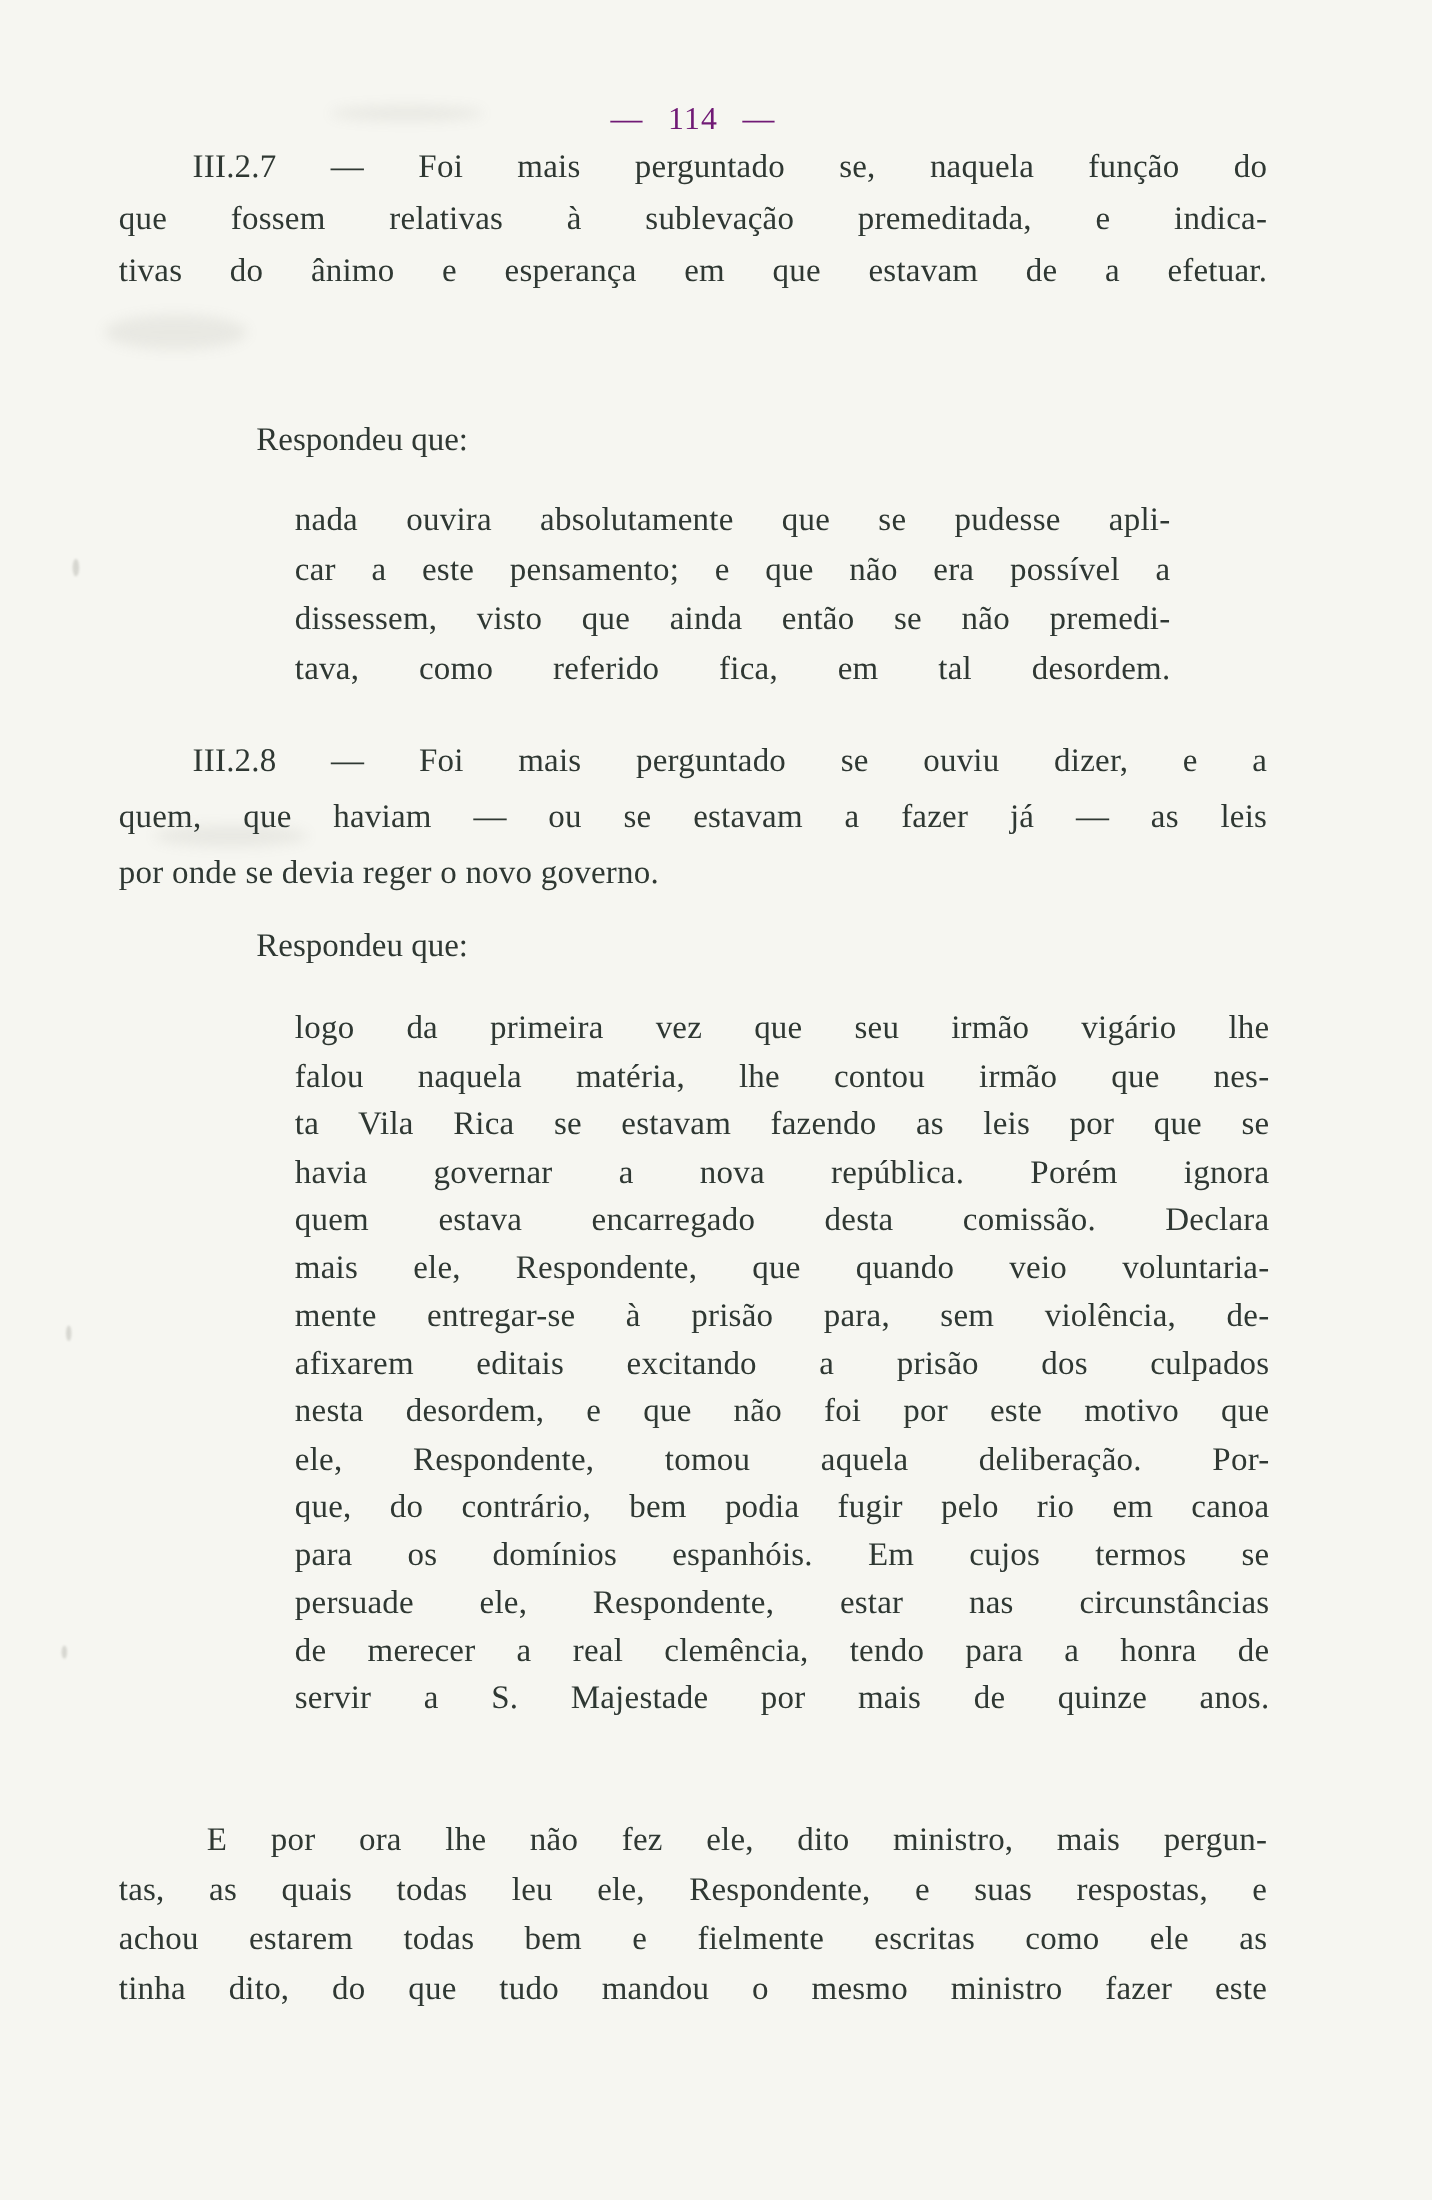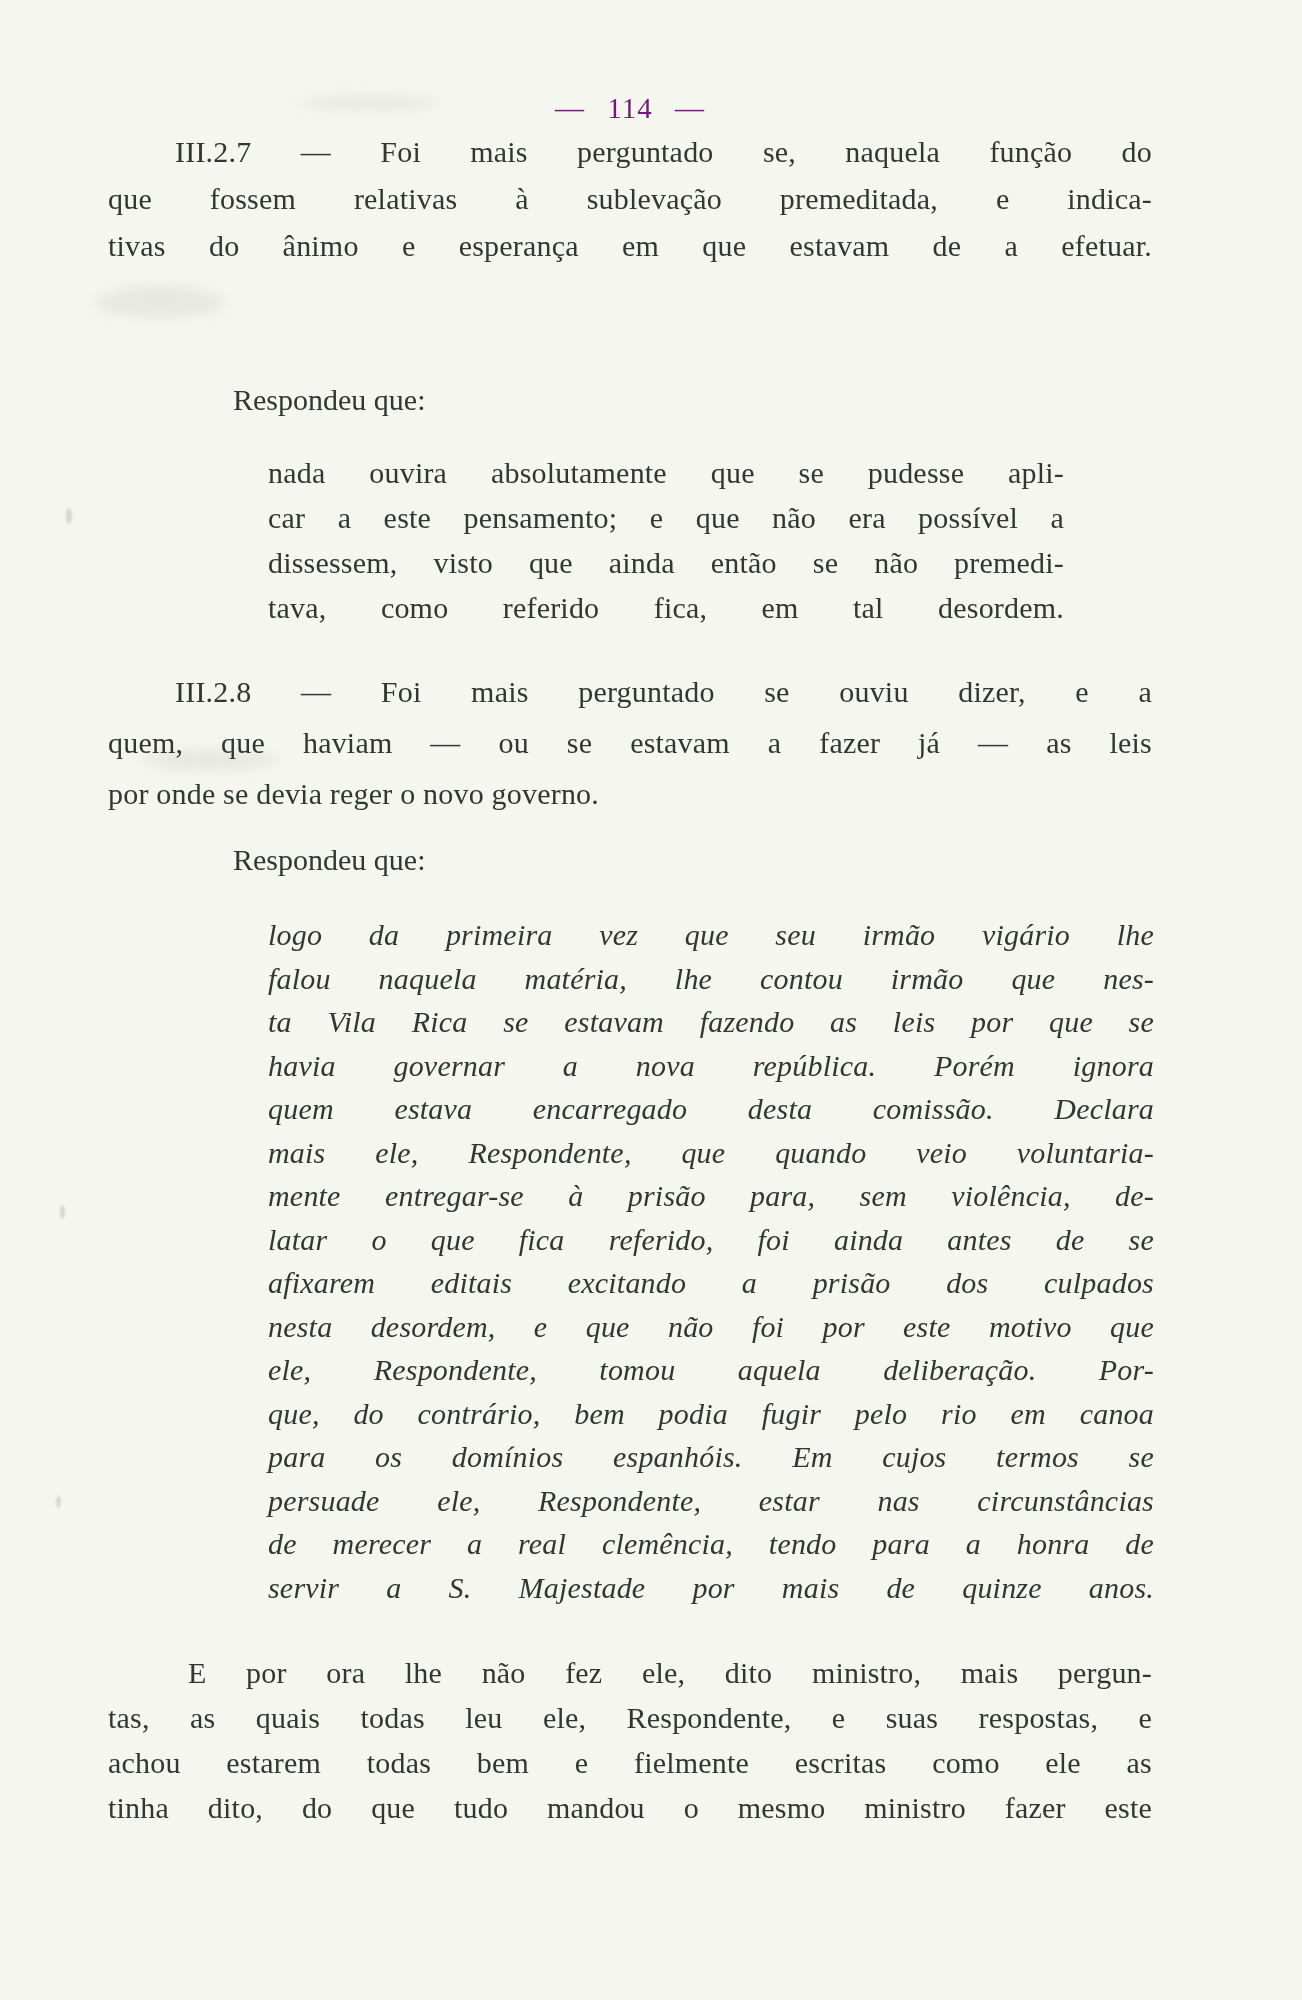--- a/index.html
+++ b/index.html
@@ -28,21 +28,21 @@
     text-align:center;font-size:29px;color:#701a75;
     word-spacing:14px;letter-spacing:1px;
   }
   #question-1{left:108px;top:128px;width:1044px;}
   #answer-label-1{left:233px;top:383px;font-size:30px;}
   #answer-1{left:268px;top:450px;width:796px;}
   #answer-1 .tline{line-height:45px;}
   #question-2{left:108px;top:666px;width:1044px;}
   #question-2 .tline{line-height:51px;}
   #answer-label-2{left:233px;top:843px;font-size:30px;}
-  #answer-2{left:268px;top:913px;width:886px;font-style:italic;}
+  #answer-2{left:268px;top:913px;width:886px;}
   #answer-2 .tline{line-height:43.5px;}
   #closing{left:108px;top:1650px;width:1044px;}
   #closing .tline{line-height:45px;}
   .smudge{
     position:absolute;background:#8a8a80;opacity:0.12;
     filter:blur(6px);border-radius:50%;
   }
   .speck{
     position:absolute;background:#7d7d74;opacity:0.25;
     filter:blur(1px);border-radius:50%;
@@ -86,21 +86,20 @@
   <div id="answer-label-2" class="block">Respondeu que:</div>
 
   <div id="answer-2" class="block">
     <div class="tline">logo da primeira vez que seu irmão vigário lhe</div>
     <div class="tline">falou naquela matéria, lhe contou irmão que nes-</div>
     <div class="tline">ta Vila Rica se estavam fazendo as leis por que se</div>
     <div class="tline">havia governar a nova república. Porém ignora</div>
     <div class="tline">quem estava encarregado desta comissão. Declara</div>
     <div class="tline">mais ele, Respondente, que quando veio voluntaria-</div>
     <div class="tline">mente entregar-se à prisão para, sem violência, de-</div>
-    <div class="tline">latar o que fica referido, foi ainda antes de se</div>
     <div class="tline">afixarem editais excitando a prisão dos culpados</div>
     <div class="tline">nesta desordem, e que não foi por este motivo que</div>
     <div class="tline">ele, Respondente, tomou aquela deliberação. Por-</div>
     <div class="tline">que, do contrário, bem podia fugir pelo rio em canoa</div>
     <div class="tline">para os domínios espanhóis. Em cujos termos se</div>
     <div class="tline">persuade ele, Respondente, estar nas circunstâncias</div>
     <div class="tline">de merecer a real clemência, tendo para a honra de</div>
     <div class="tline">servir a S. Majestade por mais de quinze anos.</div>
   </div>
 

